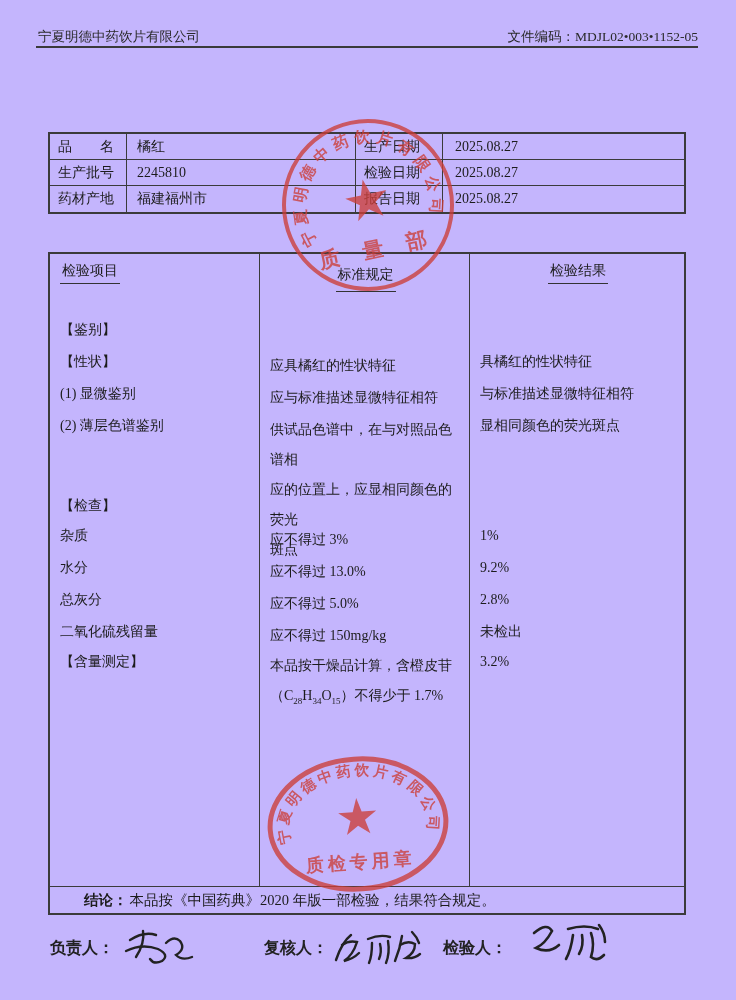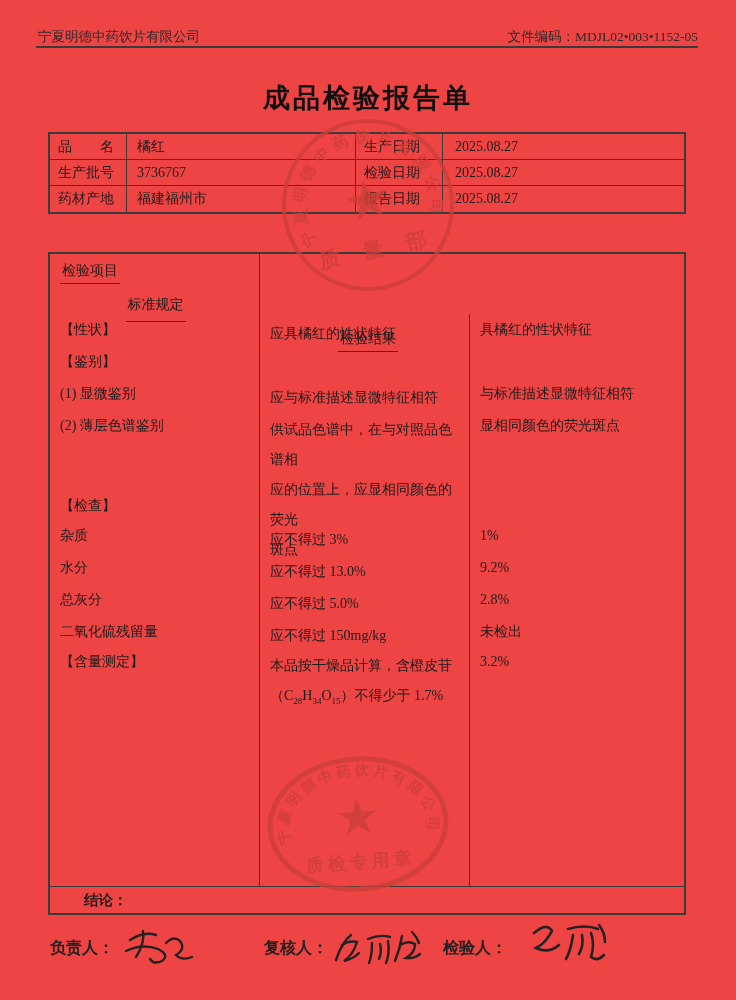--- a/index.html
+++ b/index.html
@@ -1,19 +1,19 @@
 <!DOCTYPE html>
 <html><head>
 <meta charset="utf-8">
 <style>
   html,body{margin:0;padding:0;background:#ffffff;}
   .page{
     position:relative;
     width:736px;height:1000px;
-    background:#ef4444;
+    background:#c4b5fd;
     font-family:"Liberation Serif","DejaVu Serif",serif;
     color:#1c1c1c;
     overflow:hidden;
   }
   
   .doc-header{position:absolute;left:38px;right:38px;top:28px;height:18px;
     display:flex;justify-content:space-between;align-items:flex-end;
     font-size:13.5px;color:#2a2a2a;}
   .header-rule{position:absolute;left:36px;right:38px;top:46px;height:2px;background:#3a3a3a;}
   
@@ -31,21 +31,21 @@
   .iv2{flex:1;padding-left:12px;}
   .iv-span{flex:1;padding-left:10px;}
   
   .main-table{position:absolute;left:48px;top:252px;width:638px;height:663px;
     border:2px solid #3b3b3b;box-sizing:border-box;
     display:flex;flex-direction:column;font-size:14px;}
   .trow{display:flex;box-sizing:border-box;}
   .c1{width:210px;border-right:1px solid #3b3b3b;padding:5px 8px 0 10px;box-sizing:border-box;line-height:22px;}
   .c2{width:210px;border-right:1px solid #3b3b3b;padding:5px 8px 0 10px;box-sizing:border-box;line-height:30px;}
   .c3{flex:1;padding:5px 8px 0 10px;box-sizing:border-box;line-height:22px;}
-  .h-head{height:60px;flex-direction:column;}
+  .h-head{height:60px;}
   .h32{height:32px;} .h30{height:30px;} .h80{height:80px;} .h62{height:62px;}
   .h-fill{flex:1;}
   .col-head{text-align:center;padding-top:6px;}
   .col-head.left{text-align:left;}
   .col-head span{display:inline-block;border-bottom:1px solid #333;padding:0 2px 1px 2px;}
   sub{font-size:9px;line-height:0;}
   
   .conclusion-row{height:27px;border-top:1px solid #3b3b3b;display:flex;align-items:center;
     padding-left:34px;box-sizing:border-box;font-size:14.5px;}
   .conclusion-row b{margin-right:2px;text-align:center;}
@@ -60,61 +60,60 @@
 <body>
 
 <div class="page">
 
   <div class="doc-header">
     <span>宁夏明德中药饮片有限公司</span>
     <span>文件编码：MDJL02•003•1152-05</span>
   </div>
   <div class="header-rule"></div>
 
-  <div class="report-title">成品检验报告单</div>
 
   <div class="info-table">
     <div class="irow">
       <div class="icell il">品　　名</div>
       <div class="icell iv">橘红</div>
       <div class="icell il2">生产日期</div>
       <div class="icell iv2">2025.08.27</div>
     </div>
     <div class="irow">
       <div class="icell il">生产批号</div>
-      <div class="icell iv">3736767</div>
+      <div class="icell iv">2245810</div>
       <div class="icell il2">检验日期</div>
       <div class="icell iv2">2025.08.27</div>
     </div>
     <div class="irow">
       <div class="icell il">药材产地</div>
       <div class="icell iv">福建福州市</div>
       <div class="icell il2">报告日期</div>
       <div class="icell iv2">2025.08.27</div>
     </div>
   </div>
 
   <div class="main-table">
 
     <div class="trow h-head">
       <div class="c1 col-head left"><span>检验项目</span></div>
       <div class="c2 col-head"><span>标准规定</span></div>
       <div class="c3 col-head"><span>检验结果</span></div>
     </div>
 
     <div class="trow h32">
+      <div class="c1">【鉴别】</div>
+      <div class="c2"></div>
+      <div class="c3"></div>
+    </div>
+
+    <div class="trow h32">
       <div class="c1">【性状】</div>
       <div class="c2">应具橘红的性状特征</div>
       <div class="c3">具橘红的性状特征</div>
-    </div>
-
-    <div class="trow h32">
-      <div class="c1">【鉴别】</div>
-      <div class="c2"></div>
-      <div class="c3"></div>
     </div>
 
     <div class="trow h32">
       <div class="c1">(1) 显微鉴别</div>
       <div class="c2">应与标准描述显微特征相符</div>
       <div class="c3">与标准描述显微特征相符</div>
     </div>
 
     <div class="trow h80">
       <div class="c1">(2) 薄层色谱鉴别</div>
@@ -168,20 +167,21 @@
     </div>
 
     <div class="trow h-fill">
       <div class="c1"></div>
       <div class="c2"></div>
       <div class="c3"></div>
     </div>
 
     <div class="conclusion-row">
       <b>结论：</b>
+      <span>本品按《中国药典》2020 年版一部检验，结果符合规定。</span>
     </div>
   </div>
 
   <span class="sig-label" style="left:50px;top:938px;">负责人：</span>
   <svg class="sig-svg" style="left:118px;top:924px;" width="90" height="50" viewBox="0 0 90 50">
     <g fill="none" stroke="#222" stroke-width="2.4" stroke-linecap="round">
       <path d="M12 16 Q26 7 38 11"></path>
       <path d="M25 7 Q27 19 18 33"></path>
       <path d="M8 27 Q24 19 40 25 Q52 31 44 37 Q36 41 32 35"></path>
       <path d="M48 19 Q56 11 62 17 Q68 25 58 31 Q64 37 74 33"></path>

